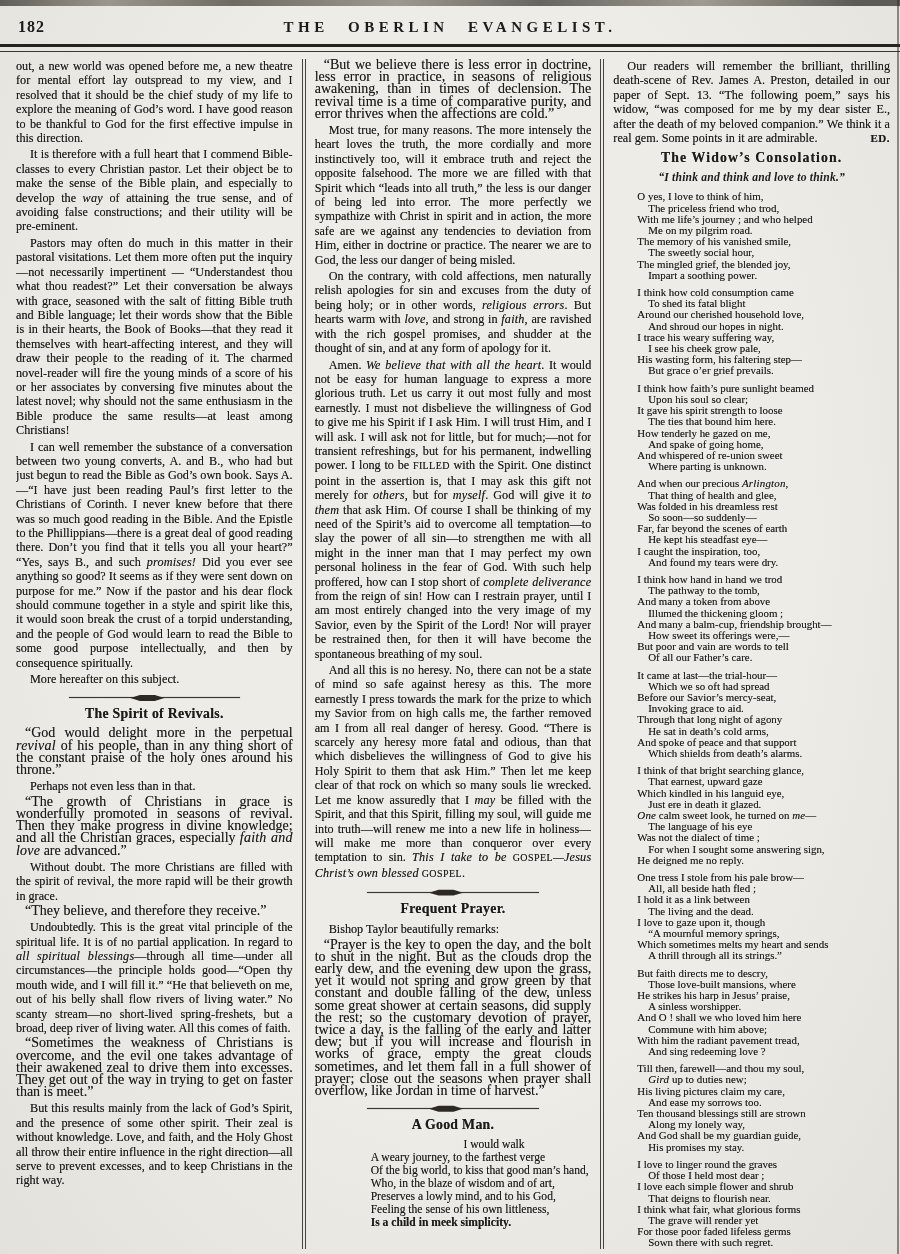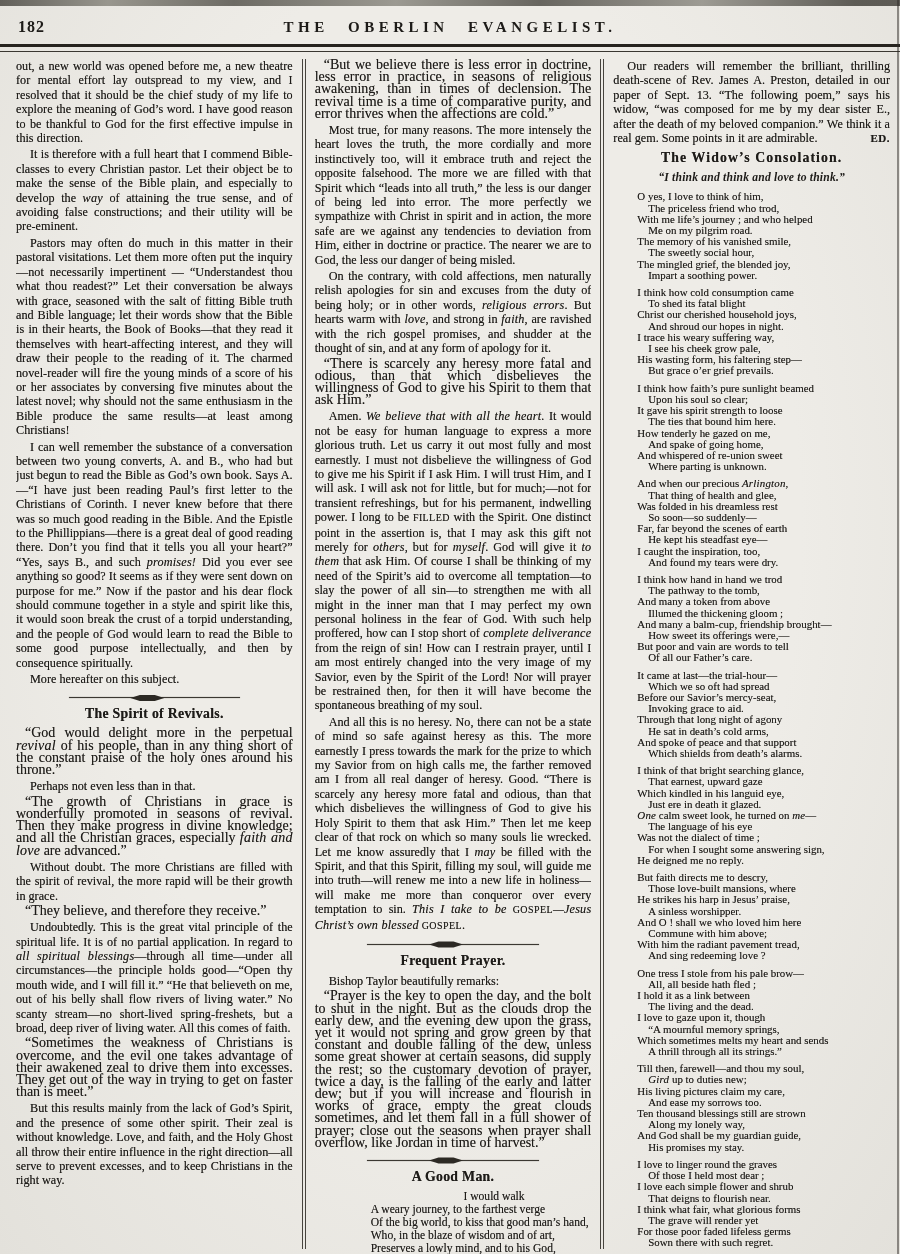--- a/index.html
+++ b/index.html
@@ -115,21 +115,20 @@
         <p class="quote">“They believe, and therefore they receive.”</p>
         <p class="body">Undoubtedly.  This is the great vital principle of the spiritual life.  It is of no partial application.  In regard to <i>all spiritual blessings</i>—through all time—under all circumstances—the principle holds good—“Open thy mouth wide, and I will fill it.”  “He that believeth on me, out of his belly shall flow rivers of living water.”  No scanty stream—no short-lived spring-freshets, but a broad, deep river of living water.  All this comes of faith.</p>
         <p class="quote">“Sometimes the weakness of Christians is overcome, and the evil one takes advantage of their awakened zeal to drive them into excesses.  They get out of the way in trying to get on faster than is meet.”</p>
         <p class="body">But this results mainly from the lack of God’s Spirit, and the presence of some other spirit.  Their zeal is without knowledge.  Love, and faith, and the Holy Ghost all throw their entire influence in the right direction—all serve to prevent excesses, and to keep Christians in the right way.</p>
       </div>
     <div class="divider"></div>
     <div class="col">
         <p class="quote">“But we believe there is less error in doctrine, less error in practice, in seasons of religious awakening, than in times of declension.  The revival time is a time of comparative purity, and error thrives when the affections are cold.”</p>
         <p class="body">Most true, for many reasons.  The more intensely the heart loves the truth, the more cordially and more instinctively too, will it embrace truth and reject the opposite falsehood.  The more we are filled with that Spirit which “leads into all truth,” the less is our danger of being led into error.  The more perfectly we sympathize with Christ in spirit and in action, the more safe are we against any tendencies to deviation from Him, either in doctrine or practice.  The nearer we are to God, the less our danger of being misled.</p>
         <p class="body">On the contrary, with cold affections, men naturally relish apologies for sin and excuses from the duty of being holy; or in other words, <i>religious errors</i>.  But hearts warm with <i>love</i>, and strong in <i>faith</i>, are ravished with the rich gospel promises, and shudder at the thought of sin, and at any form of apology for it.</p>
-        <p class="quote">“There is scarcely any heresy more fatal and odious, than that which disbelieves the willingness of God to give his Spirit to them that ask Him.”</p>
         <p class="body">Amen.  <i>We believe that with all the heart.</i>  It would not be easy for human language to express a more glorious truth.  Let us carry it out most fully and most earnestly.  I must not disbelieve the willingness of God to give me his Spirit if I ask Him.  I will trust Him, and I will ask.  I will ask not for little, but for much;—not for transient refreshings, but for his permanent, indwelling power.  I long to be <span class="sc">FILLED</span> with the Spirit.  One distinct point in the assertion is, that I may ask this gift not merely for <i>others</i>, but for <i>myself</i>.  God will give it <i>to them</i> that ask Him.  Of course I shall be thinking of my need of the Spirit’s aid to overcome all temptation—to slay the power of all sin—to strengthen me with all might in the inner man that I may perfect my own personal holiness in the fear of God.  With such help proffered, how can I stop short of <i>complete deliverance</i> from the reign of sin!  How can I restrain prayer, until I am most entirely changed into the very image of my Savior, even by the Spirit of the Lord!  Nor will prayer be restrained then, for then it will have become the spontaneous breathing of my soul.</p>
         <p class="body">And all this is no heresy.  No, there can not be a state of mind so safe against heresy as this.  The more earnestly I press towards the mark for the prize to which my Savior from on high calls me, the farther removed am I from all real danger of heresy.  Good.  “There is scarcely any heresy more fatal and odious, than that which disbelieves the willingness of God to give his Holy Spirit to them that ask Him.”  Then let me keep clear of that rock on which so many souls lie wrecked.  Let me know assuredly that I <i>may</i> be filled with the Spirit, and that this Spirit, filling my soul, will guide me into truth—will renew me into a new life in holiness—will make me more than conqueror over every temptation to sin.  <i>This I take to be</i> <span class="sc">GOSPEL</span><i>—Jesus Christ’s own blessed</i> <span class="sc">GOSPEL</span>.</p>
         <div class="sep">
           <span class="sep-line"></span>
           <span class="sep-diamond"></span>
         </div>
         <div class="heading">Frequent Prayer.</div>
         <p class="body">Bishop Taylor beautifully remarks:</p>
         <p class="quote">“Prayer is the key to open the day, and the bolt to shut in the night.  But as the clouds drop the early dew, and the evening dew upon the grass, yet it would not spring and grow green by that constant and double falling of the dew, unless some great shower at certain seasons, did supply the rest; so the customary devotion of prayer, twice a day, is the falling of the early and latter dew; but if you will increase and flourish in works of grace, empty the great clouds sometimes, and let them fall in a full shower of prayer; close out the seasons when prayer shall overflow, like Jordan in time of harvest.”</p>
         <div class="sep">
@@ -161,21 +160,21 @@
             <div class="pline">With me life’s journey ; and who helped</div>
             <div class="pline">    Me on my pilgrim road.</div>
             <div class="pline">The memory of his vanished smile,</div>
             <div class="pline">    The sweetly social hour,</div>
             <div class="pline">The mingled grief, the blended joy,</div>
             <div class="pline">    Impart a soothing power.</div>
           </div>
           <div class="stanza">
             <div class="pline">I think how cold consumption came</div>
             <div class="pline">    To shed its fatal blight</div>
-            <div class="pline">Christ our cherished household joys,</div>
+            <div class="pline">Around our cherished household love,</div>
             <div class="pline">    And shroud our hopes in night.</div>
             <div class="pline">I trace his weary suffering way,</div>
             <div class="pline">    I see his cheek grow pale,</div>
             <div class="pline">His wasting form, his faltering step—</div>
             <div class="pline">    But grace o’er grief prevails.</div>
           </div>
           <div class="stanza">
             <div class="pline">I think how faith’s pure sunlight beamed</div>
             <div class="pline">    Upon his soul so clear;</div>
             <div class="pline">It gave his spirit strength to loose</div>
@@ -220,40 +219,40 @@
             <div class="pline">    That earnest, upward gaze</div>
             <div class="pline">Which kindled in his languid eye,</div>
             <div class="pline">    Just ere in death it glazed.</div>
             <div class="pline"><i>One</i> calm sweet look, he turned on <i>me</i>—</div>
             <div class="pline">    The language of his eye</div>
             <div class="pline">Was not the dialect of time ;</div>
             <div class="pline">    For when I sought some answering sign,</div>
             <div class="pline">He deigned me no reply.</div>
           </div>
           <div class="stanza">
+            <div class="pline">One tress I stole from his pale brow—</div>
+            <div class="pline">    All, all beside hath fled ;</div>
+            <div class="pline">I hold it as a link between</div>
+            <div class="pline">    The living and the dead.</div>
+            <div class="pline">I love to gaze upon it, though</div>
+            <div class="pline">    “A mournful memory springs,</div>
+            <div class="pline">Which sometimes melts my heart and sends</div>
+            <div class="pline">    A thrill through all its strings.”</div>
+          </div>
+          <div class="stanza">
             <div class="pline">But faith directs me to descry,</div>
             <div class="pline">    Those love-built mansions, where</div>
             <div class="pline">He strikes his harp in Jesus’ praise,</div>
             <div class="pline">    A sinless worshipper.</div>
             <div class="pline">And O ! shall we who loved him here</div>
             <div class="pline">    Commune with him above;</div>
             <div class="pline">With him the radiant pavement tread,</div>
             <div class="pline">    And sing redeeming love ?</div>
           </div>
           <div class="stanza">
-            <div class="pline">One tress I stole from his pale brow—</div>
-            <div class="pline">    All, all beside hath fled ;</div>
-            <div class="pline">I hold it as a link between</div>
-            <div class="pline">    The living and the dead.</div>
-            <div class="pline">I love to gaze upon it, though</div>
-            <div class="pline">    “A mournful memory springs,</div>
-            <div class="pline">Which sometimes melts my heart and sends</div>
-            <div class="pline">    A thrill through all its strings.”</div>
-          </div>
-          <div class="stanza">
             <div class="pline">Till then, farewell—and thou my soul,</div>
             <div class="pline">    <i>Gird</i> up to duties new;</div>
             <div class="pline">His living pictures claim my care,</div>
             <div class="pline">    And ease my sorrows too.</div>
             <div class="pline">Ten thousand blessings still are strown</div>
             <div class="pline">    Along my lonely way,</div>
             <div class="pline">And God shall be my guardian guide,</div>
             <div class="pline">    His promises my stay.</div>
           </div>
           <div class="stanza">

